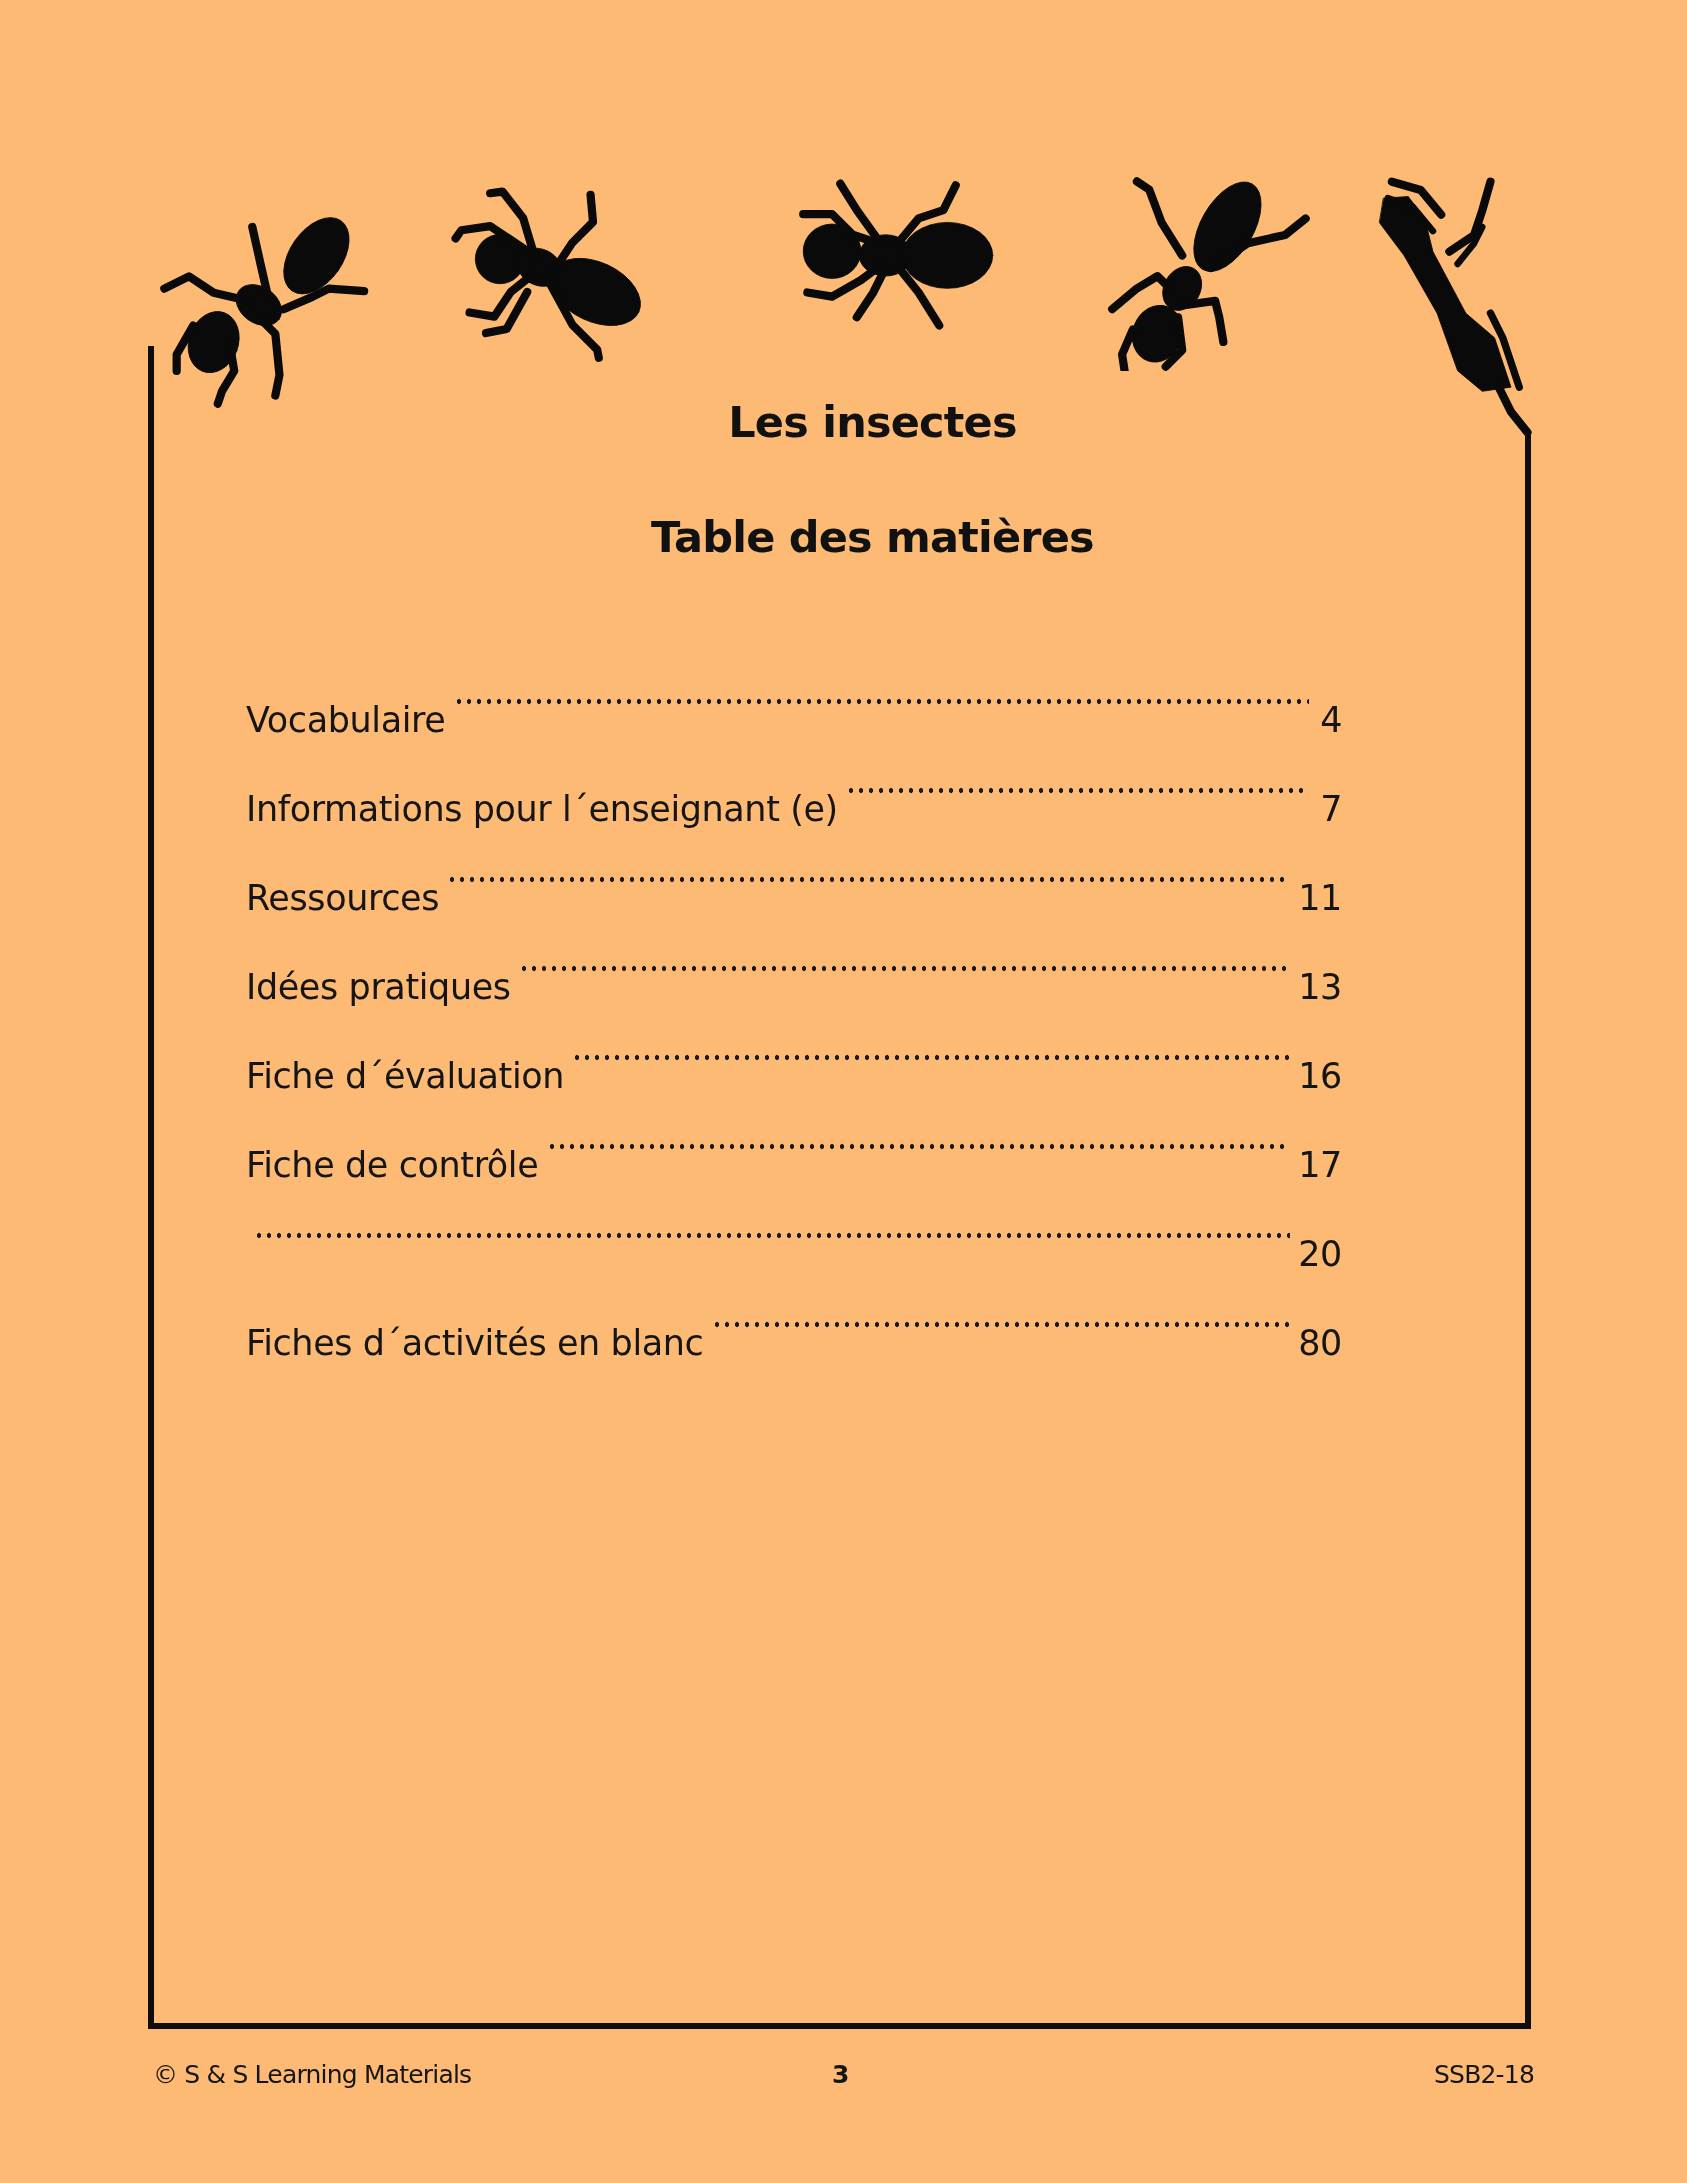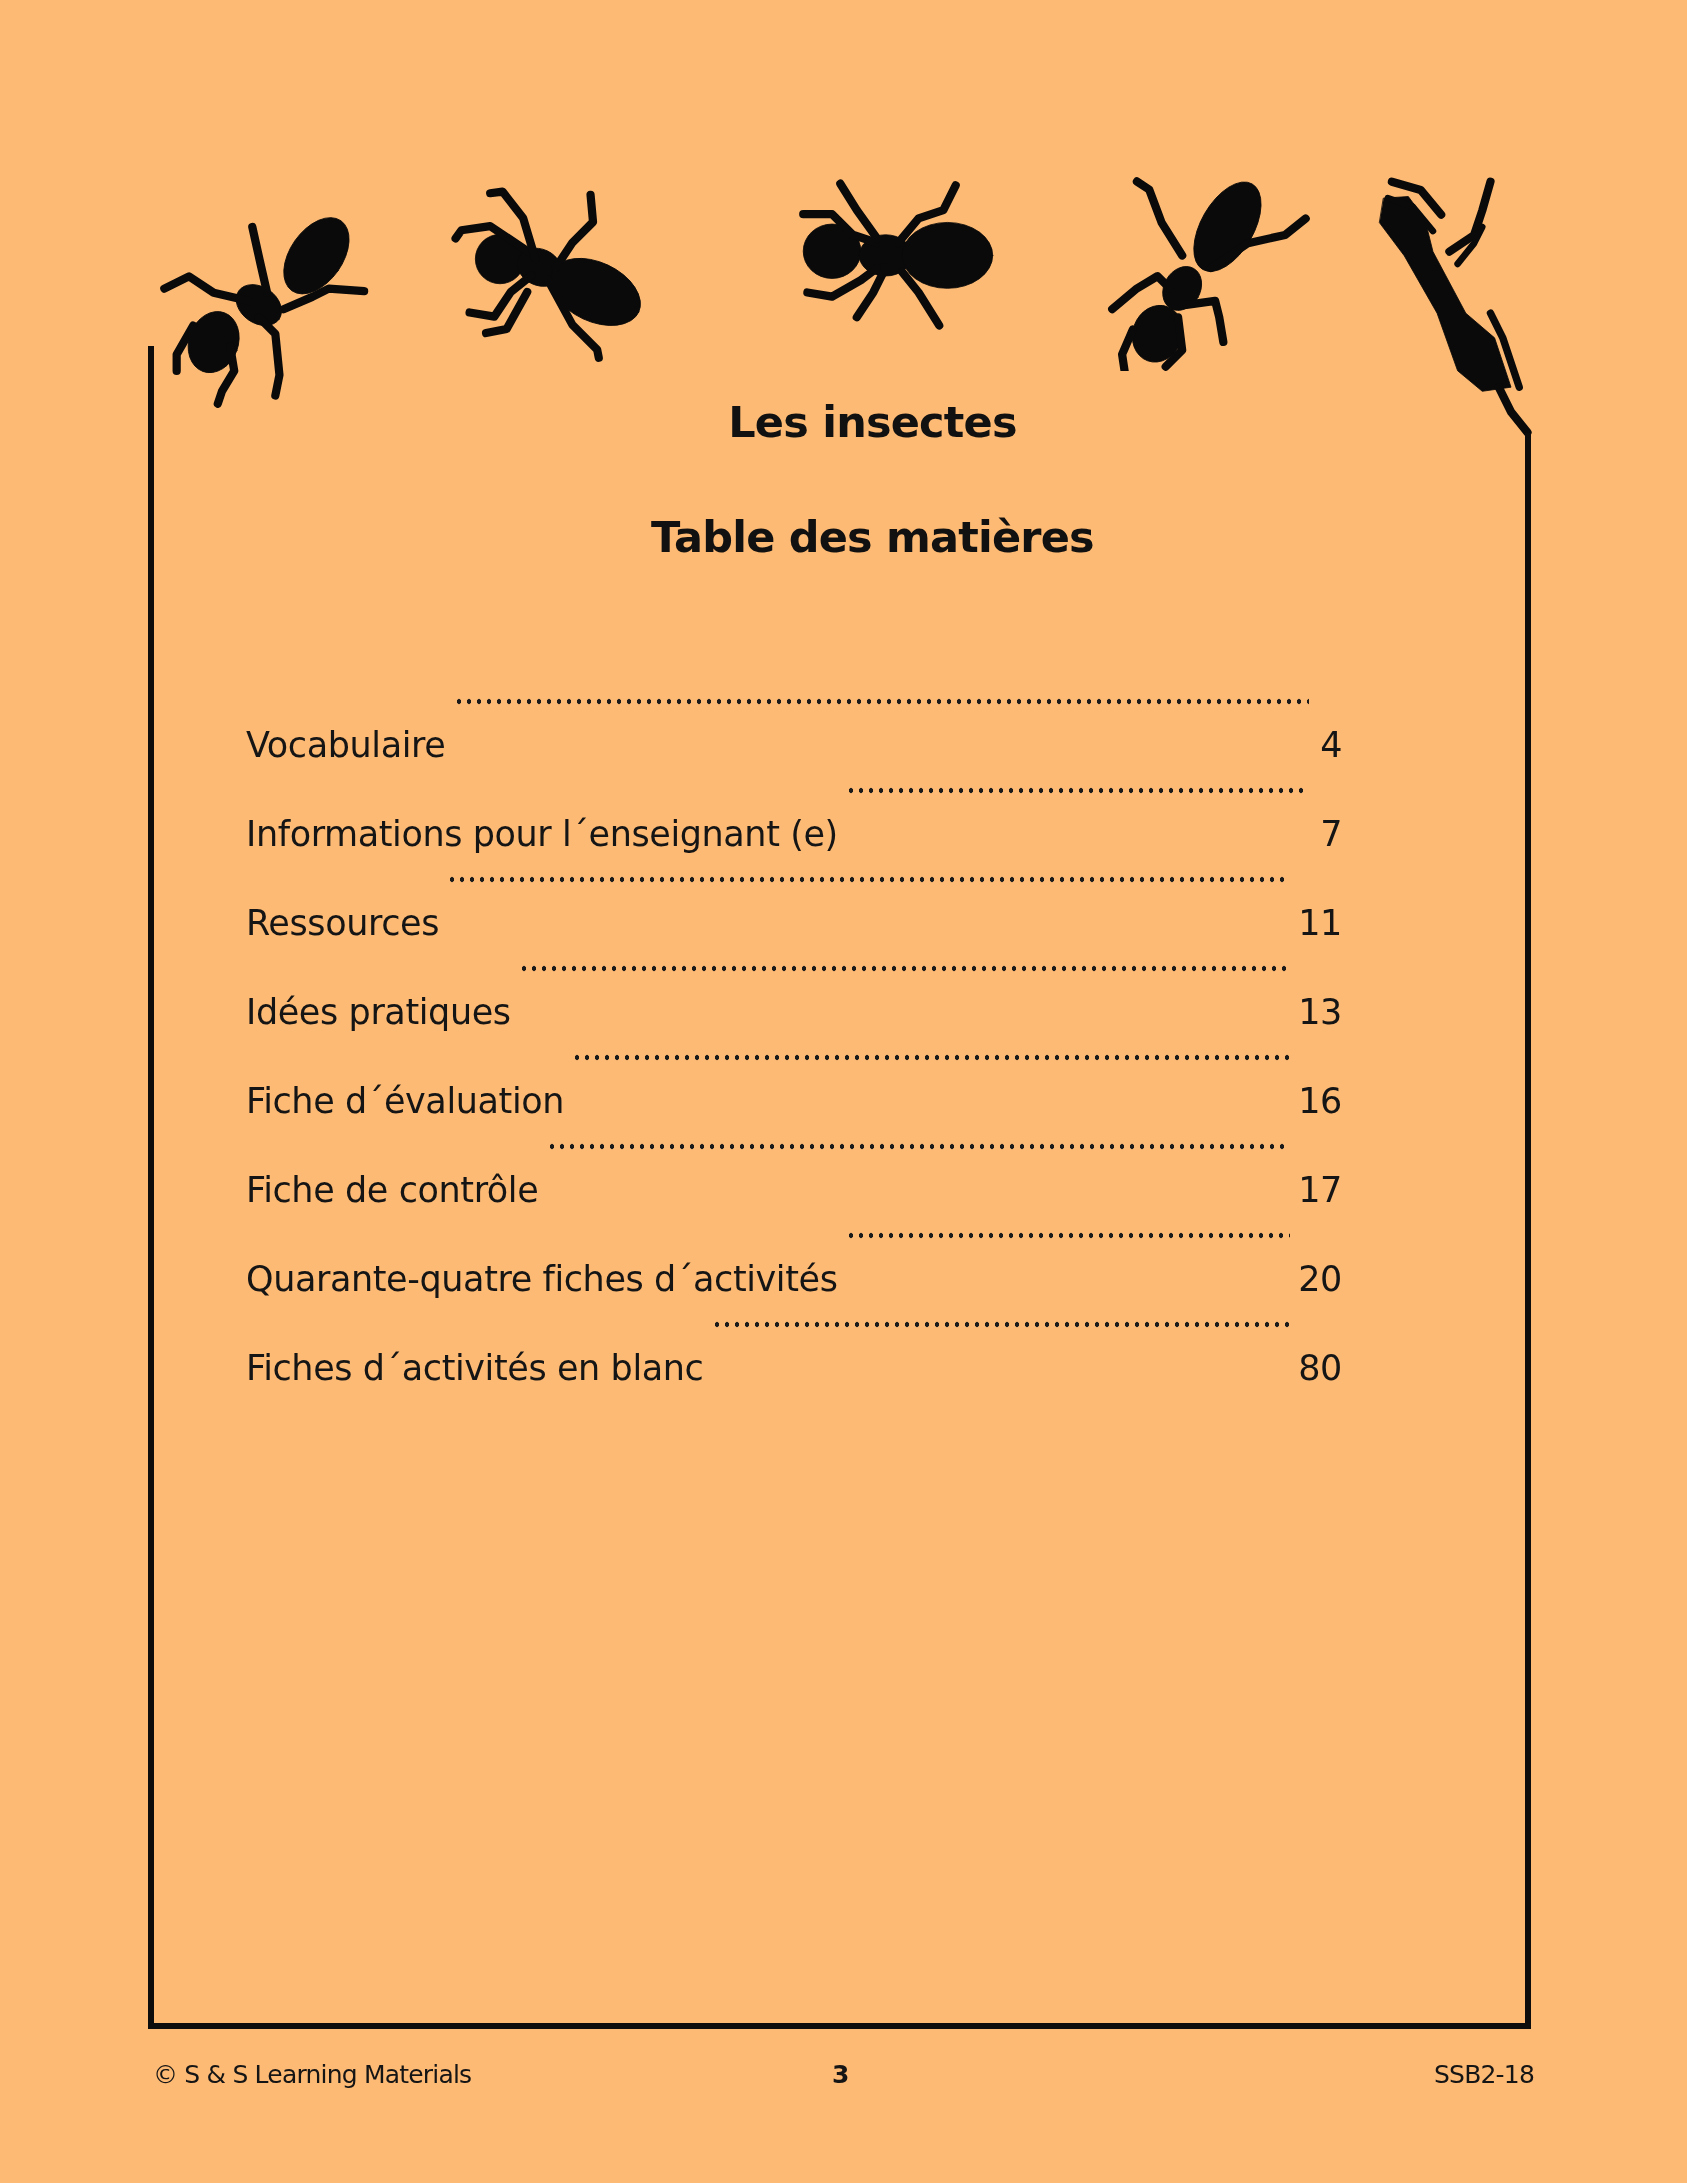--- a/index.html
+++ b/index.html
@@ -60,21 +60,21 @@
     .title-sub { top: 512px; }
 
     .toc {
       position: absolute;
       left: 246px;
       top: 700px;
       width: 1096px;
     }
     .toc-row {
       display: flex;
-      align-items: center;
+      align-items: flex-start;
       height: 89px;
       font-size: 35px;
       font-family: "DejaVu Sans", "Liberation Sans", sans-serif;
       color: #151515;
       letter-spacing: -0.4px;
     }
     .toc-label {
       white-space: nowrap;
       flex: 0 0 auto;
     }
@@ -224,21 +224,20 @@
       <span class="toc-label">Fiche d´évaluation</span>
       <span class="toc-leader"></span>
       <span class="toc-page">16</span>
     </div>
     <div class="toc-row">
       <span class="toc-label">Fiche de contrôle</span>
       <span class="toc-leader"></span>
       <span class="toc-page">17</span>
     </div>
     <div class="toc-row">
-      <span class="toc-label">Quarante-quatre fiches d´activités</span>
       <span class="toc-leader"></span>
       <span class="toc-page">20</span>
     </div>
     <div class="toc-row">
       <span class="toc-label">Fiches d´activités en blanc</span>
       <span class="toc-leader"></span>
       <span class="toc-page">80</span>
     </div>
   </div>
 

